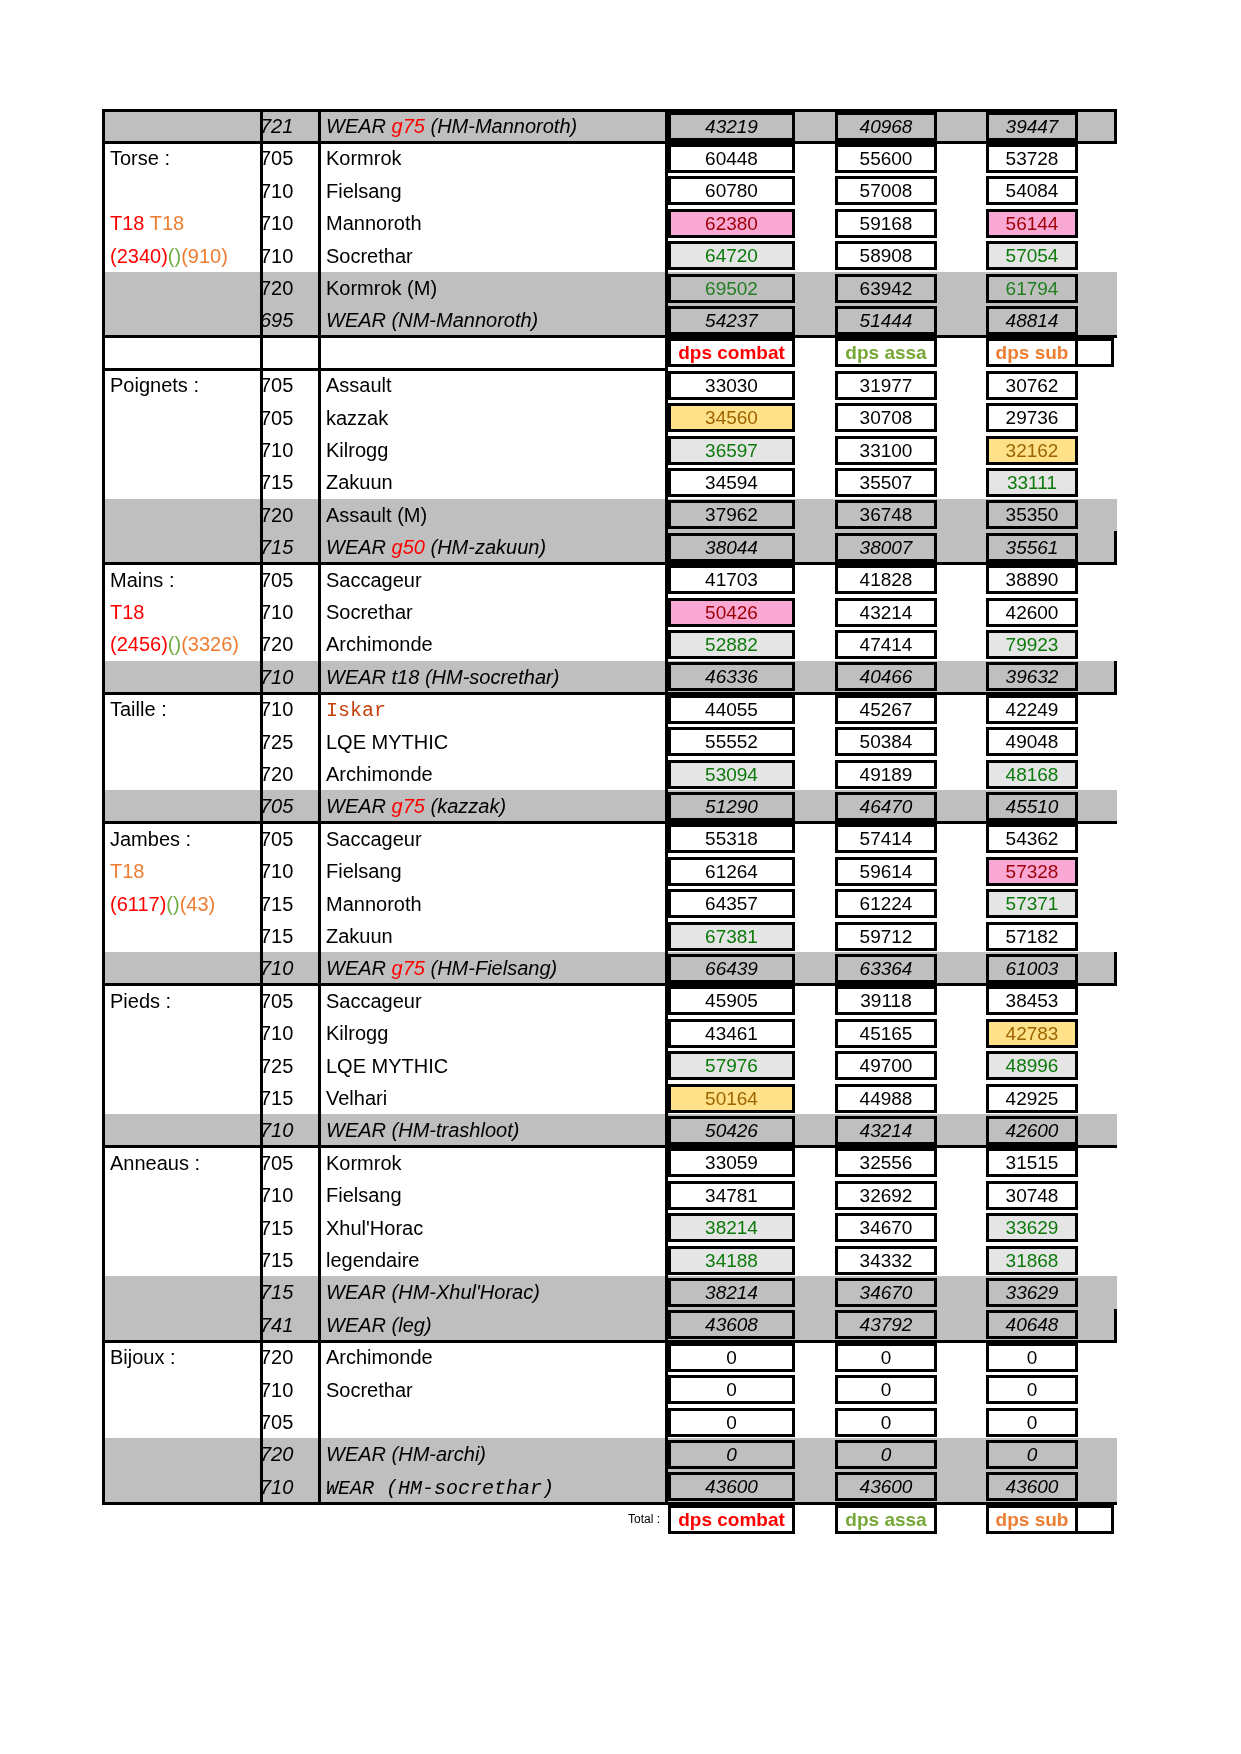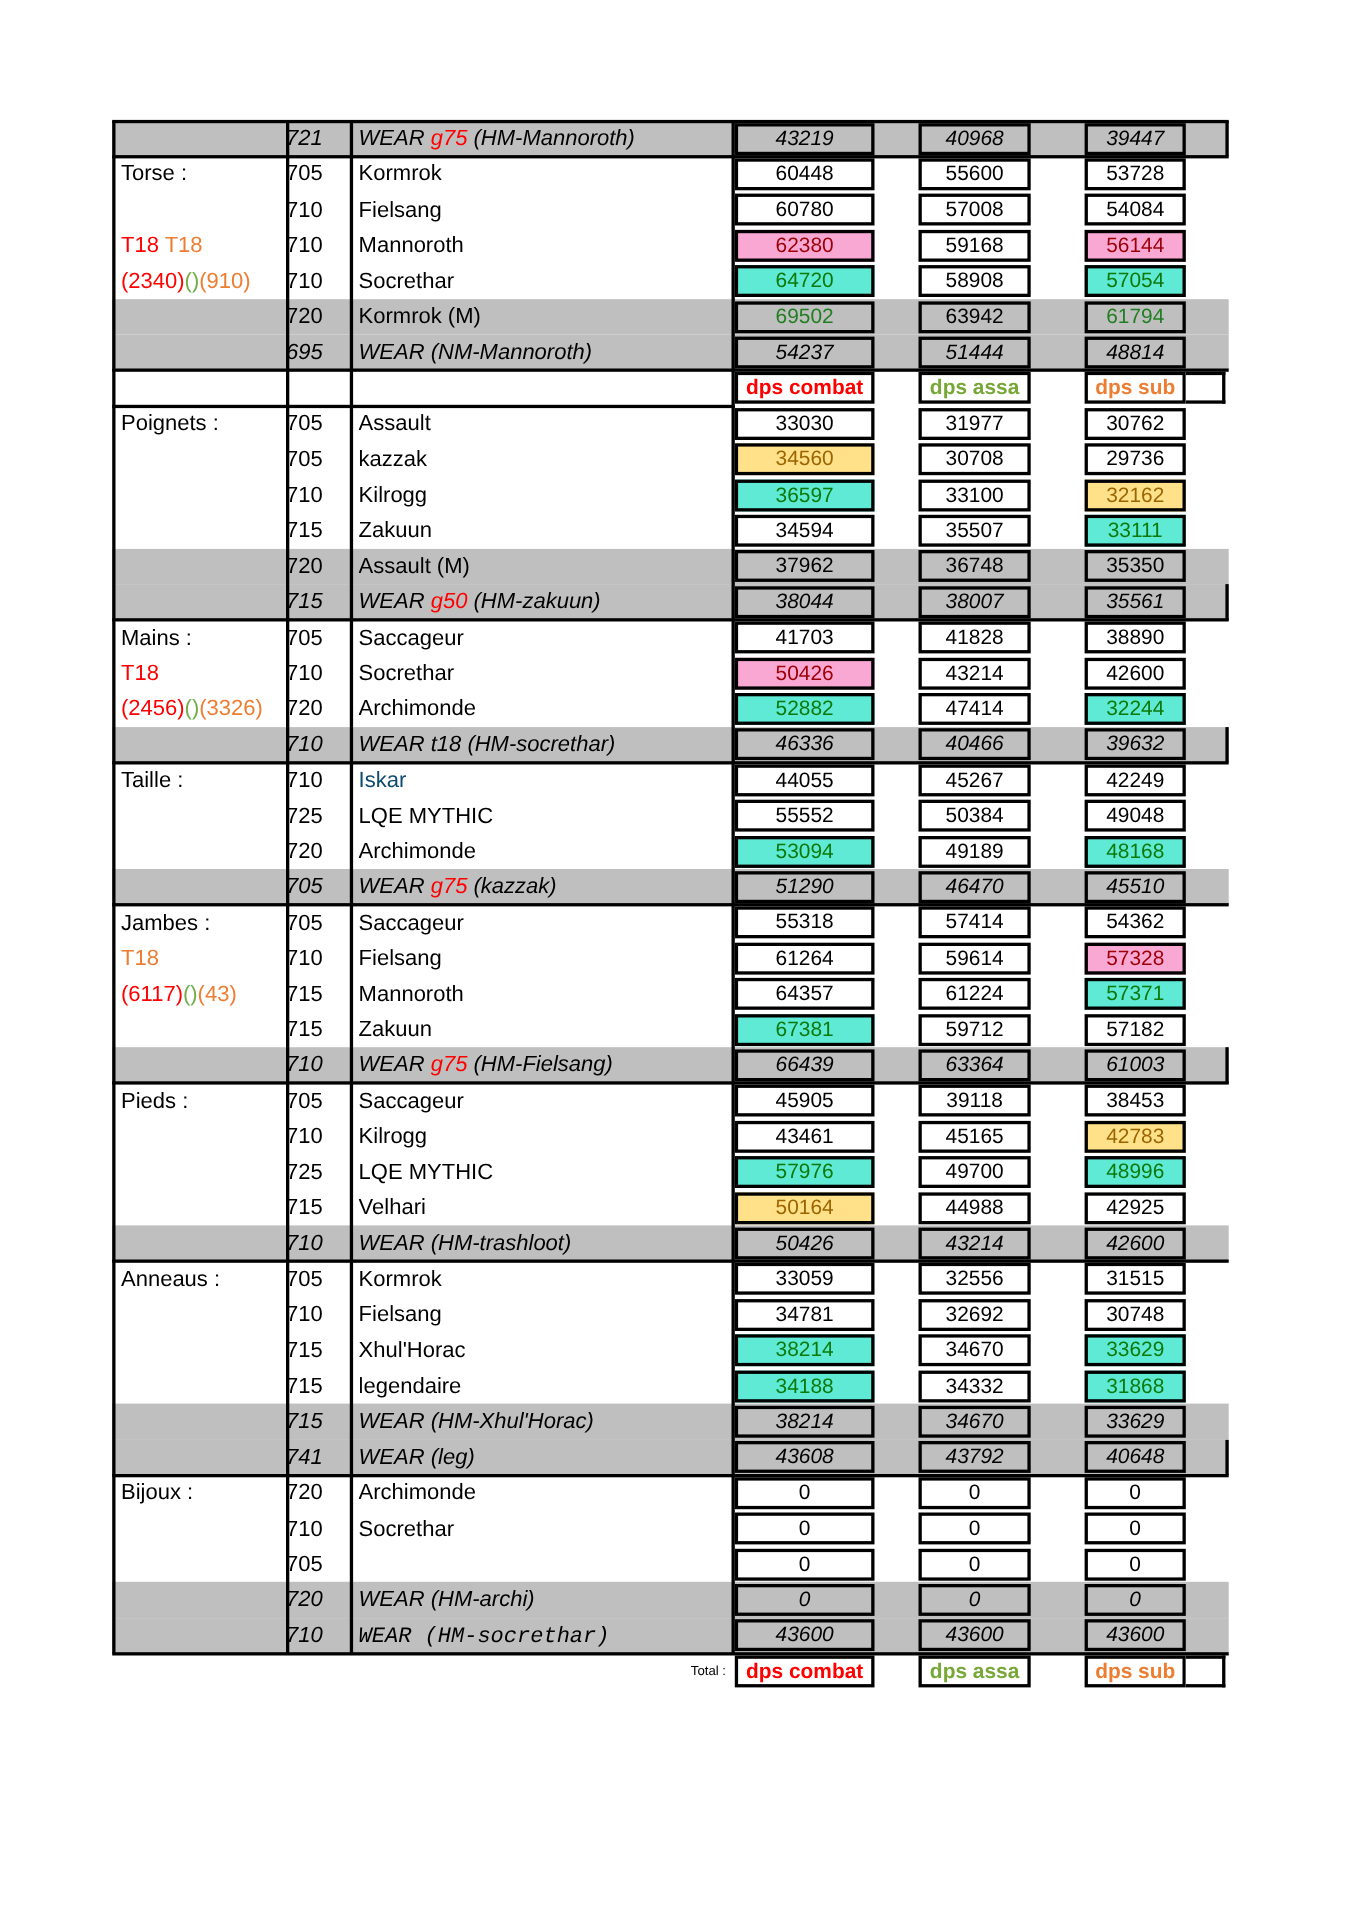--- a/index.html
+++ b/index.html
@@ -14,21 +14,21 @@
               line-height:32.4px;font-size:20px;text-align:left;}
   .cell-name{position:absolute;left:224px;top:0;width:336px;height:32.4px;
              line-height:32.4px;font-size:20px;white-space:nowrap;overflow:hidden;}
   .row.it .cell-level,.row.it .cell-name,.row.it .vbox{font-style:italic;}
   .vbox{position:absolute;top:1.5px;height:23px;border:3px solid #000;
         font-size:19px;line-height:23px;text-align:center;background:transparent;}
   .v1{left:566px;width:121px;}
   .v2{left:733px;width:96px;}
   .v3{left:884px;width:86px;}
   .vbox.bad{background:#f9a8d4;color:#9C0006;}
-  .vbox.good{background:#5eead4;color:#0B7A0B;}
+  .vbox.good{background:#e5e5e5;color:#0B7A0B;}
   .vbox.neutral{background:#FFE189;color:#9C6500;}
   .vbox.green-text{color:#217F21;}
   .vbox.hdr{font-weight:bold;background:#fff;}
   .tail-bar{position:absolute;left:1012px;top:0;width:3px;height:32.4px;background:#000;}
   .tail-box{position:absolute;left:976px;top:1.5px;width:33px;height:23px;
             border:3px solid #000;border-left:none;background:#fff;}
   .secline{position:absolute;height:3px;background:#000;bottom:-1.5px;left:0;z-index:3;}
   .secline.full{width:1015px;}
   .secline.left{width:566px;}
   .vline{position:absolute;top:0;width:3px;height:1393px;background:#000;z-index:2;}
@@ -167,35 +167,35 @@
       <div class="vbox v1 bad">50426</div>
       <div class="vbox v2">43214</div>
       <div class="vbox v3">42600</div>
     </div>
     <div class="row" style="top: 518.4px;">
       <div class="cell-label"><span style="color: rgb(255, 0, 0);">(2456)</span><span style="color: rgb(112, 173, 71);">()</span><span style="color: rgb(237, 125, 49);">(3326)</span></div>
       <div class="cell-level">720</div>
       <div class="cell-name"><span style="color: rgb(0, 0, 0);">Archimonde</span></div>
       <div class="vbox v1 good">52882</div>
       <div class="vbox v2">47414</div>
-      <div class="vbox v3 good">32244</div>
+      <div class="vbox v3 good">79923</div>
     </div>
     <div class="row gray it" style="top: 550.8px;">
       <div class="cell-level">710</div>
       <div class="cell-name"><span style="color: rgb(0, 0, 0);">WEAR t18 (HM-socrethar)</span></div>
       <div class="vbox v1">46336</div>
       <div class="vbox v2">40466</div>
       <div class="vbox v3">39632</div>
       <div class="tail-bar"></div>
       <div class="secline full"></div>
     </div>
     <div class="row" style="top: 583.2px;">
       <div class="cell-label"><span style="color: rgb(0, 0, 0);">Taille :</span></div>
       <div class="cell-level">710</div>
-      <div class="cell-name"><span style="color: #0c4a6e;">Iskar</span></div>
+      <div class="cell-name"><span style="color: #c2410c; font-family: Liberation Mono, monospace;">Iskar</span></div>
       <div class="vbox v1">44055</div>
       <div class="vbox v2">45267</div>
       <div class="vbox v3">42249</div>
     </div>
     <div class="row" style="top: 615.6px;">
       <div class="cell-level">725</div>
       <div class="cell-name"><span style="color: rgb(0, 0, 0);">LQE MYTHIC</span></div>
       <div class="vbox v1">55552</div>
       <div class="vbox v2">50384</div>
       <div class="vbox v3">49048</div>

